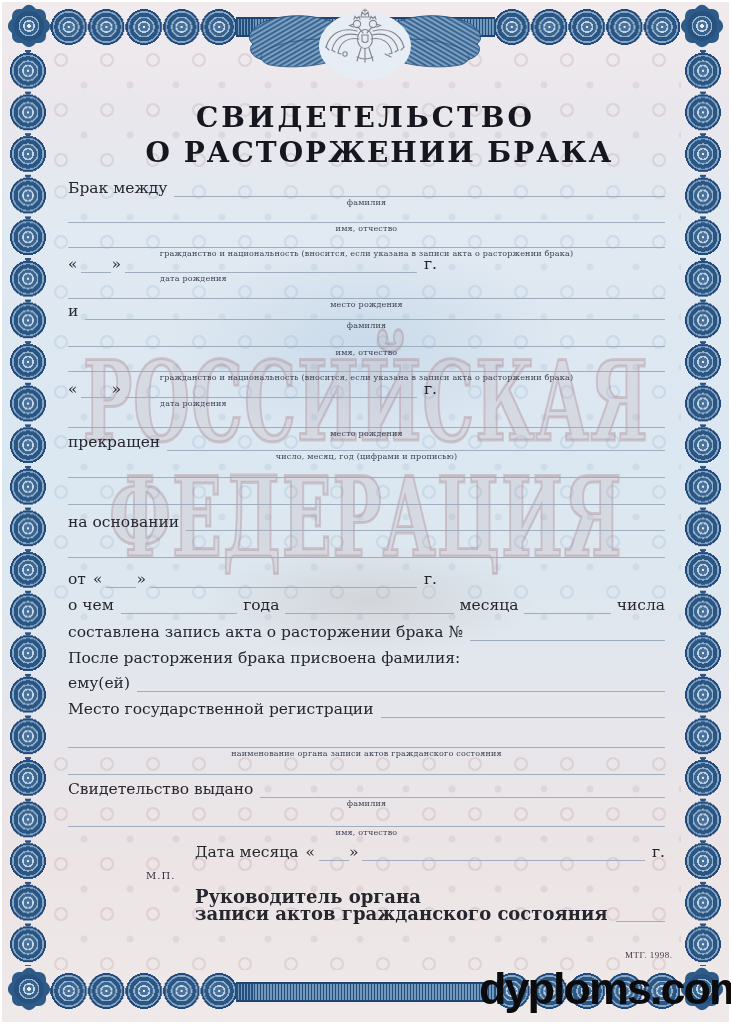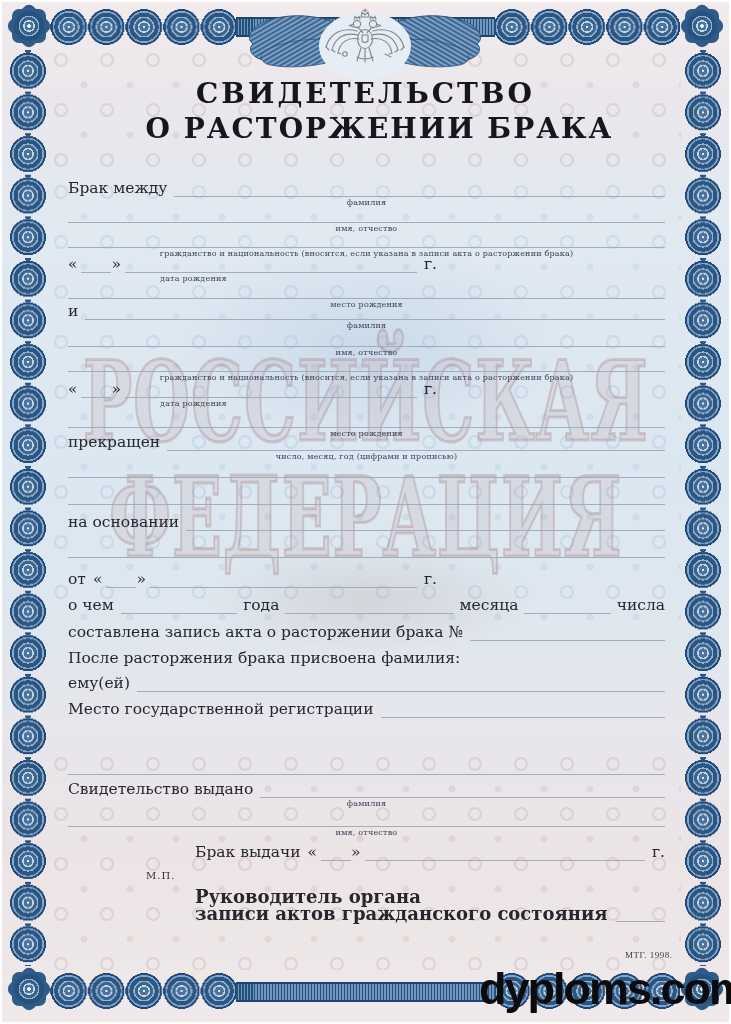--- a/index.html
+++ b/index.html
@@ -38,21 +38,21 @@
   .star::after { transform:rotate(45deg); }
   .star i { position:absolute; inset:2px; z-index:1; border-radius:50%;
     background:radial-gradient(circle,#e8eff6 0 2px,#4a739e 2px 4.5px,#c6d5e4 4.5px 6px,#35618d 6px 9px,#96b3cc 9px 10.5px,#27517f 10.5px 15px); }
   .emblem { position:absolute; left:242px; top:8px; z-index:2; }
   
   .wm { position:absolute; left:0; right:0; text-align:center; font-weight:bold; white-space:nowrap; pointer-events:none; z-index:1; }
   .wm span { display:inline-block; font-size:78px; letter-spacing:1px; transform:scale(0.84,1.42); transform-origin:center top;
     color:rgba(168,124,128,0.13); -webkit-text-stroke:2.2px rgba(158,114,118,0.30); }
   .wm1 { top:336px; } .wm2 { top:452px; }
   
-  .title { position:absolute; left:0; right:0; top:76px; z-index:2; text-align:center;
+  .title { position:absolute; left:0; right:0; top:100px; z-index:2; text-align:center;
     font-weight:bold; font-size:28px; line-height:35px; letter-spacing:3px; color:#16161f; }
   
   .row { position:absolute; left:68px; right:66px; height:19px; display:flex; align-items:flex-end;
     font-size:15.5px; line-height:17px; z-index:2; }
   .lbl { white-space:nowrap; padding-right:7px; color:#26262f; }
   .q { padding:0 4px 0 0; }
   .mid { padding:0 6px; }
   .sfx { white-space:nowrap; padding-left:7px; }
   .fill { flex:1 1 auto; height:100%; border-bottom:1px solid #9fadbf; position:relative; }
   .fill.short { flex:0 0 30px; }
@@ -245,34 +245,38 @@
     <span class="lbl">После расторжения брака присвоена фамилия:</span>
   </div>
   <div class="row" style="top:673px">
     <span class="lbl">ему(ей)</span>
     <span class="fill"></span>
   </div>
   <div class="row" style="top:699px">
     <span class="lbl">Место государственной регистрации</span>
     <span class="fill"></span>
   </div>
+  <div class="row" style="top:729px">
+    <span class="fill"></span>
+    <i class="cap">наименование органа записи актов гражданского состояния</i>
+  </div>
   <div class="row" style="top:756px">
     <span class="fill"></span>
   </div>
   <div class="row" style="top:779px">
     <span class="lbl">Свидетельство выдано</span>
     <span class="fill"></span>
     <i class="cap">фамилия</i>
   </div>
   <div class="row" style="top:808px">
     <span class="fill"></span>
     <i class="cap">имя, отчество</i>
   </div>
   <div class="row" style="top:842px; left:195px;">
-    <span class="lbl">Брак выдачи</span>
+    <span class="lbl">Дата месяца</span>
     <span class="lbl q">«</span>
     <span class="fill short"></span>
     <span class="lbl q">»</span>
     <span class="fill"></span>
     <span class="sfx">г.</span>
   </div>
 
   <div class="seal">М.П.</div>
   <div class="sig">
     <div>Руководитель органа</div>

